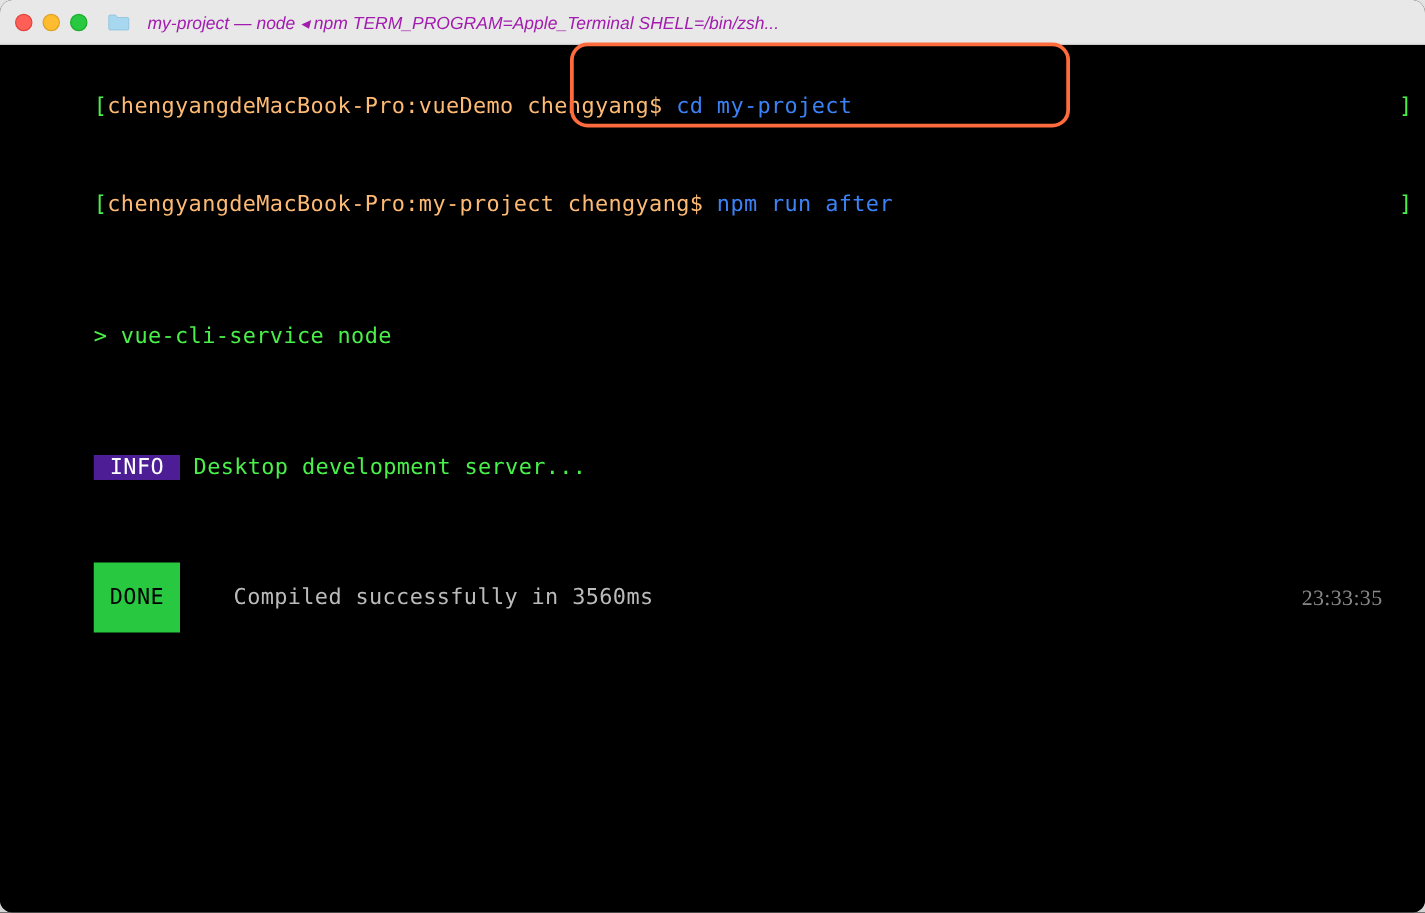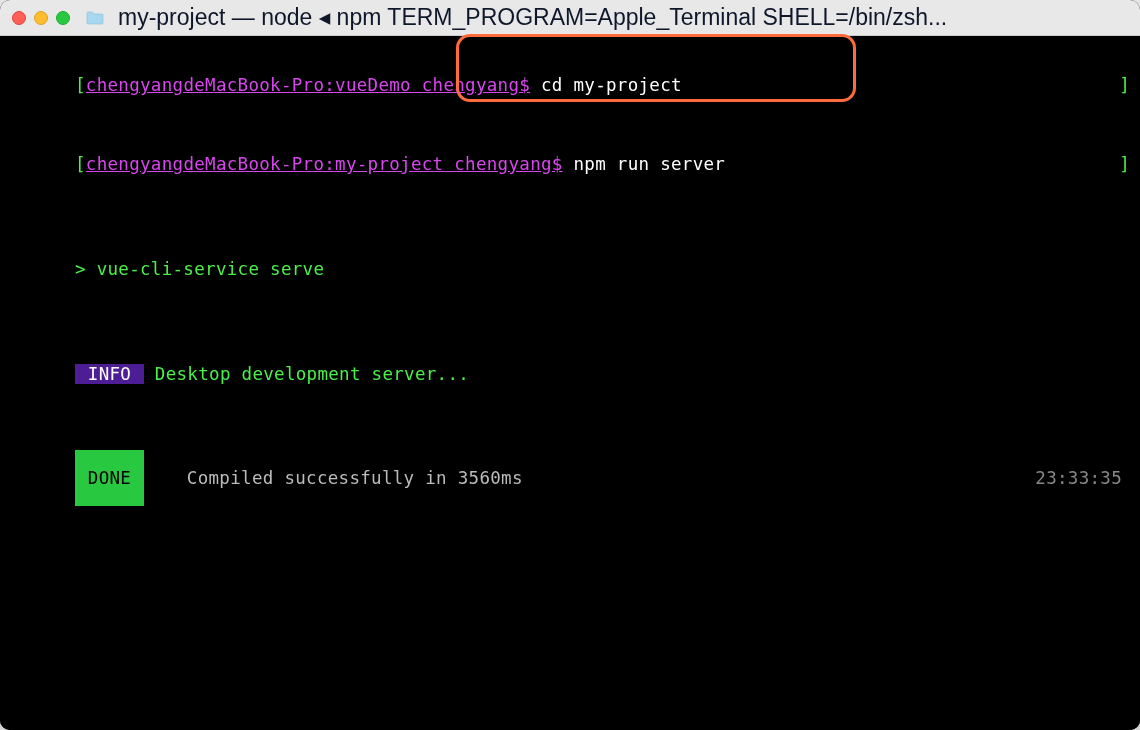--- a/index.html
+++ b/index.html
@@ -42,61 +42,63 @@
     .light.red { background: #ff5f57; border: 0.5px solid #e0443e; }
     .light.yellow { background: #febc2e; border: 0.5px solid #dfa123; }
     .light.green { background: #28c840; border: 0.5px solid #1dad2c; }
     .folder-icon {
       width: 18px;
       height: 14px;
       margin-right: 6px;
       display: inline-flex;
     }
     .title-text {
-      color: #0f172a;
-      font-size: 23px;
+      color: #a21caf;
+      font-size: 14px;
       font-family: -apple-system, "Helvetica Neue", Arial, sans-serif;
       white-space: nowrap;
       overflow: hidden;
       text-overflow: ellipsis;
       flex: 1;
+      font-style: italic;
     }
     .terminal-body {
       flex: 1;
       background: #000;
       padding: 10px 10px;
       font-size: 17.5px;
       line-height: 1.5;
       color: #ccc;
       position: relative;
       letter-spacing: 0.3px;
     }
     .line { white-space: pre; }
     .prompt-bracket { color: #4af04a; }
-    .prompt-text { color: #d946ef; text-decoration: underline; }
-    .cmd-text { color: #ffffff; text-align: right; }
+    .prompt-text { color: #fdba74; }
+    .cmd-text { color: #3b82f6; text-align: right; }
     .gt { color: #4af04a; }
     .blank { height: 26px; }
     .info-badge {
       background: #4c1d95;
       color: #fff;
       padding: 0 2px;
     }
     .done-badge {
       background: #28c840;
       color: #000;
       padding: 18px 2px;
     }
     .green-text { color: #4af04a; }
     .gray-text { color: #bbb; margin-left: 32px; }
     .dim-text { color: #888; }
     .time-right {
       position: absolute;
-      right: 8px;
+      right: 24px;
       color: #888;
+      font-family: Liberation Serif, serif;
     }
     .dot-right {
       position: absolute;
       right: 24px;
       color: #4af04a;
     }
     .highlight-box {
       position: absolute;
       border: 3px solid #ff6b3d;
       border-radius: 14px;
@@ -122,28 +124,28 @@
     <span class="title-text">my-project — node ◂ npm TERM_PROGRAM=Apple_Terminal SHELL=/bin/zsh...</span>
   </div>
 
   <div class="terminal-body">
 
     <div class="line row">
       <span class="prompt-bracket">[</span><span class="prompt-text">chengyangdeMacBook-Pro:vueDemo chengyang$</span><span class="cmd-text"> cd my-project</span><span class="prompt-bracket" style="position:absolute;right:0">]</span>
     </div>
 
     <div class="line row">
-      <span class="prompt-bracket">[</span><span class="prompt-text">chengyangdeMacBook-Pro:my-project chengyang$</span><span class="cmd-text"> npm run server</span><span class="prompt-bracket" style="position:absolute;right:0">]</span>
+      <span class="prompt-bracket">[</span><span class="prompt-text">chengyangdeMacBook-Pro:my-project chengyang$</span><span class="cmd-text"> npm run after</span><span class="prompt-bracket" style="position:absolute;right:0">]</span>
     </div>
 
     <div class="blank"></div>
 
 
     <div class="line">
-      <span class="gt">&gt; </span><span class="green-text">vue-cli-service serve</span>
+      <span class="gt">&gt; </span><span class="green-text">vue-cli-service node</span>
     </div>
 
     <div class="blank"></div>
 
     <div class="line">
       <span class="info-badge"> INFO </span><span class="green-text"> Desktop development server...</span>
     </div>
 
 
     <div class="blank"></div>

